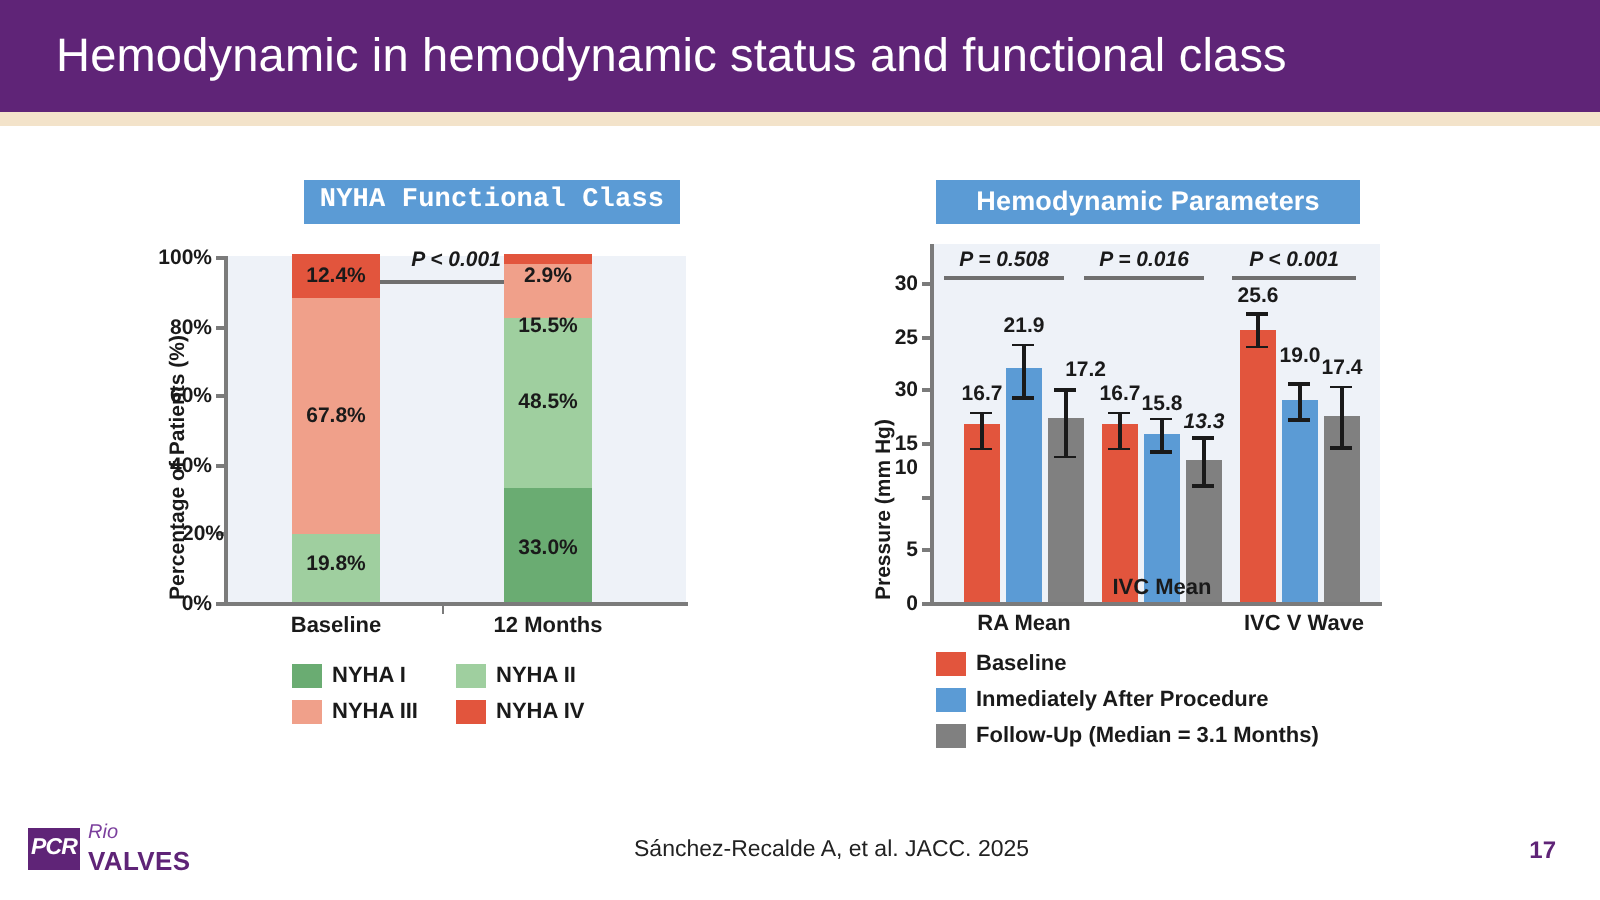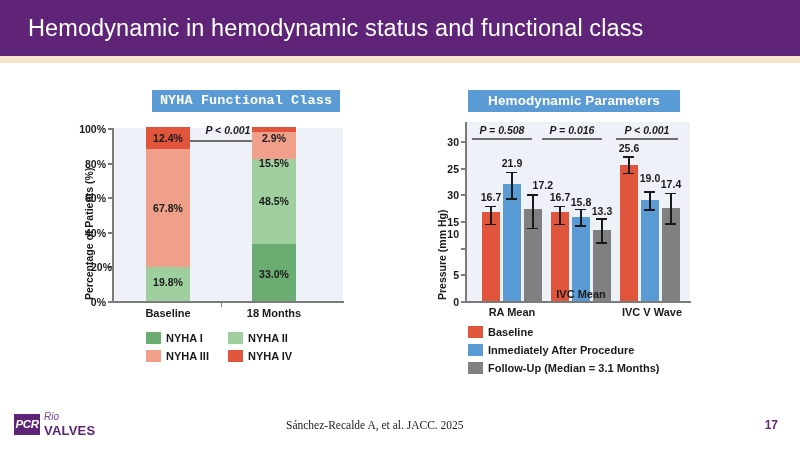--- a/index.html
+++ b/index.html
@@ -183,26 +183,25 @@
   #logo-valves {
     position: absolute;
     left: 30px; top: 14px;
     color: #5f2477;
     font-size: 13px;
     font-weight: bold;
     letter-spacing: 0.2px;
   }
   #citation {
     position: absolute;
-    left: 286px; top: 418px;
+    left: 317px; top: 418px;
     width: 230px;
     font-size: 11.5px;
     color: #222222;
     line-height: 15px;
-    font-family: Liberation Serif, serif;
   }
   #page-number {
     position: absolute;
     right: 22px; top: 418px;
     color: #5f2477;
     font-size: 12px;
     font-weight: bold;
   }
 </style>
 </head>
@@ -260,21 +259,21 @@
   <div class="stack-seg" style="left:252px; top:127.2px; width:44px; height:5.0px; background:#e2553d;"></div>
 
   <div class="stack-label" style="left:246px; top:268px; width:56px;">33.0%</div>
   <div class="stack-label" style="left:246px; top:195px; width:56px;">48.5%</div>
   <div class="stack-label" style="left:246px; top:157px; width:56px;">15.5%</div>
   <div class="stack-label" style="left:246px; top:132px; width:56px;">2.9%</div>
 
   <div class="axis-line" style="left:221px; top:301px; width:1.2px; height:6px;"></div>
 
   <div class="cat-label" style="left:134px; top:307px; width:68px;">Baseline</div>
-  <div class="cat-label" style="left:238px; top:307px; width:72px;">18 Months</div>
+  <div class="cat-label" style="left:238px; top:307px; width:72px;">12 Months</div>
 
   <div class="legend-swatch" style="left:146px; top:332px; background:#6aac72;"></div>
   <div class="legend-text" style="left:166px; top:332px;">NYHA I</div>
 
   <div class="legend-swatch" style="left:228px; top:332px; background:#9fcf9f;"></div>
   <div class="legend-text" style="left:248px; top:332px;">NYHA II</div>
 
   <div class="legend-swatch" style="left:146px; top:350px; background:#f0a08a;"></div>
   <div class="legend-text" style="left:166px; top:350px;">NYHA III</div>
 
@@ -345,21 +344,21 @@
   <div class="gbar" style="left:572px; top:216.7px; width:18px; height:84.3px; background:#5b9bd5;"></div>
   <div class="errbar-v" style="left:580.2px; top:208.7px; height:16.5px;"></div>
   <div class="errbar-cap" style="left:575px; top:208.7px; width:11px;"></div>
   <div class="errbar-cap" style="left:575px; top:225.2px; width:11px;"></div>
   <div class="val-label" style="left:561px; top:196px; width:40px;text-align:center;">15.8</div>
 
   <div class="gbar" style="left:593px; top:230.1px; width:18px; height:70.9px; background:#808080;"></div>
   <div class="errbar-v" style="left:601.2px; top:218.3px; height:23.8px;"></div>
   <div class="errbar-cap" style="left:596px; top:218.3px; width:11px;"></div>
   <div class="errbar-cap" style="left:596px; top:242.1px; width:11px;"></div>
-  <div class="val-label" style="left:582px; top:205px; width:40px;">13.3</div>
+  <div class="val-label" style="left:582px; top:205px; width:40px;font-style:italic;">13.3</div>
 
   <div class="gbar" style="left:620px; top:164.5px; width:18px; height:136.5px; background:#e2553d;"></div>
   <div class="errbar-v" style="left:628.2px; top:156.0px; height:16.5px;"></div>
   <div class="errbar-cap" style="left:623px; top:156.0px; width:11px;"></div>
   <div class="errbar-cap" style="left:623px; top:172.5px; width:11px;"></div>
   <div class="val-label" style="left:609px; top:142px; width:40px;">25.6</div>
 
   <div class="gbar" style="left:641px; top:199.7px; width:18px; height:101.3px; background:#5b9bd5;"></div>
   <div class="errbar-v" style="left:649.2px; top:191.1px; height:18.2px;"></div>
   <div class="errbar-cap" style="left:644px; top:191.1px; width:11px;"></div>

